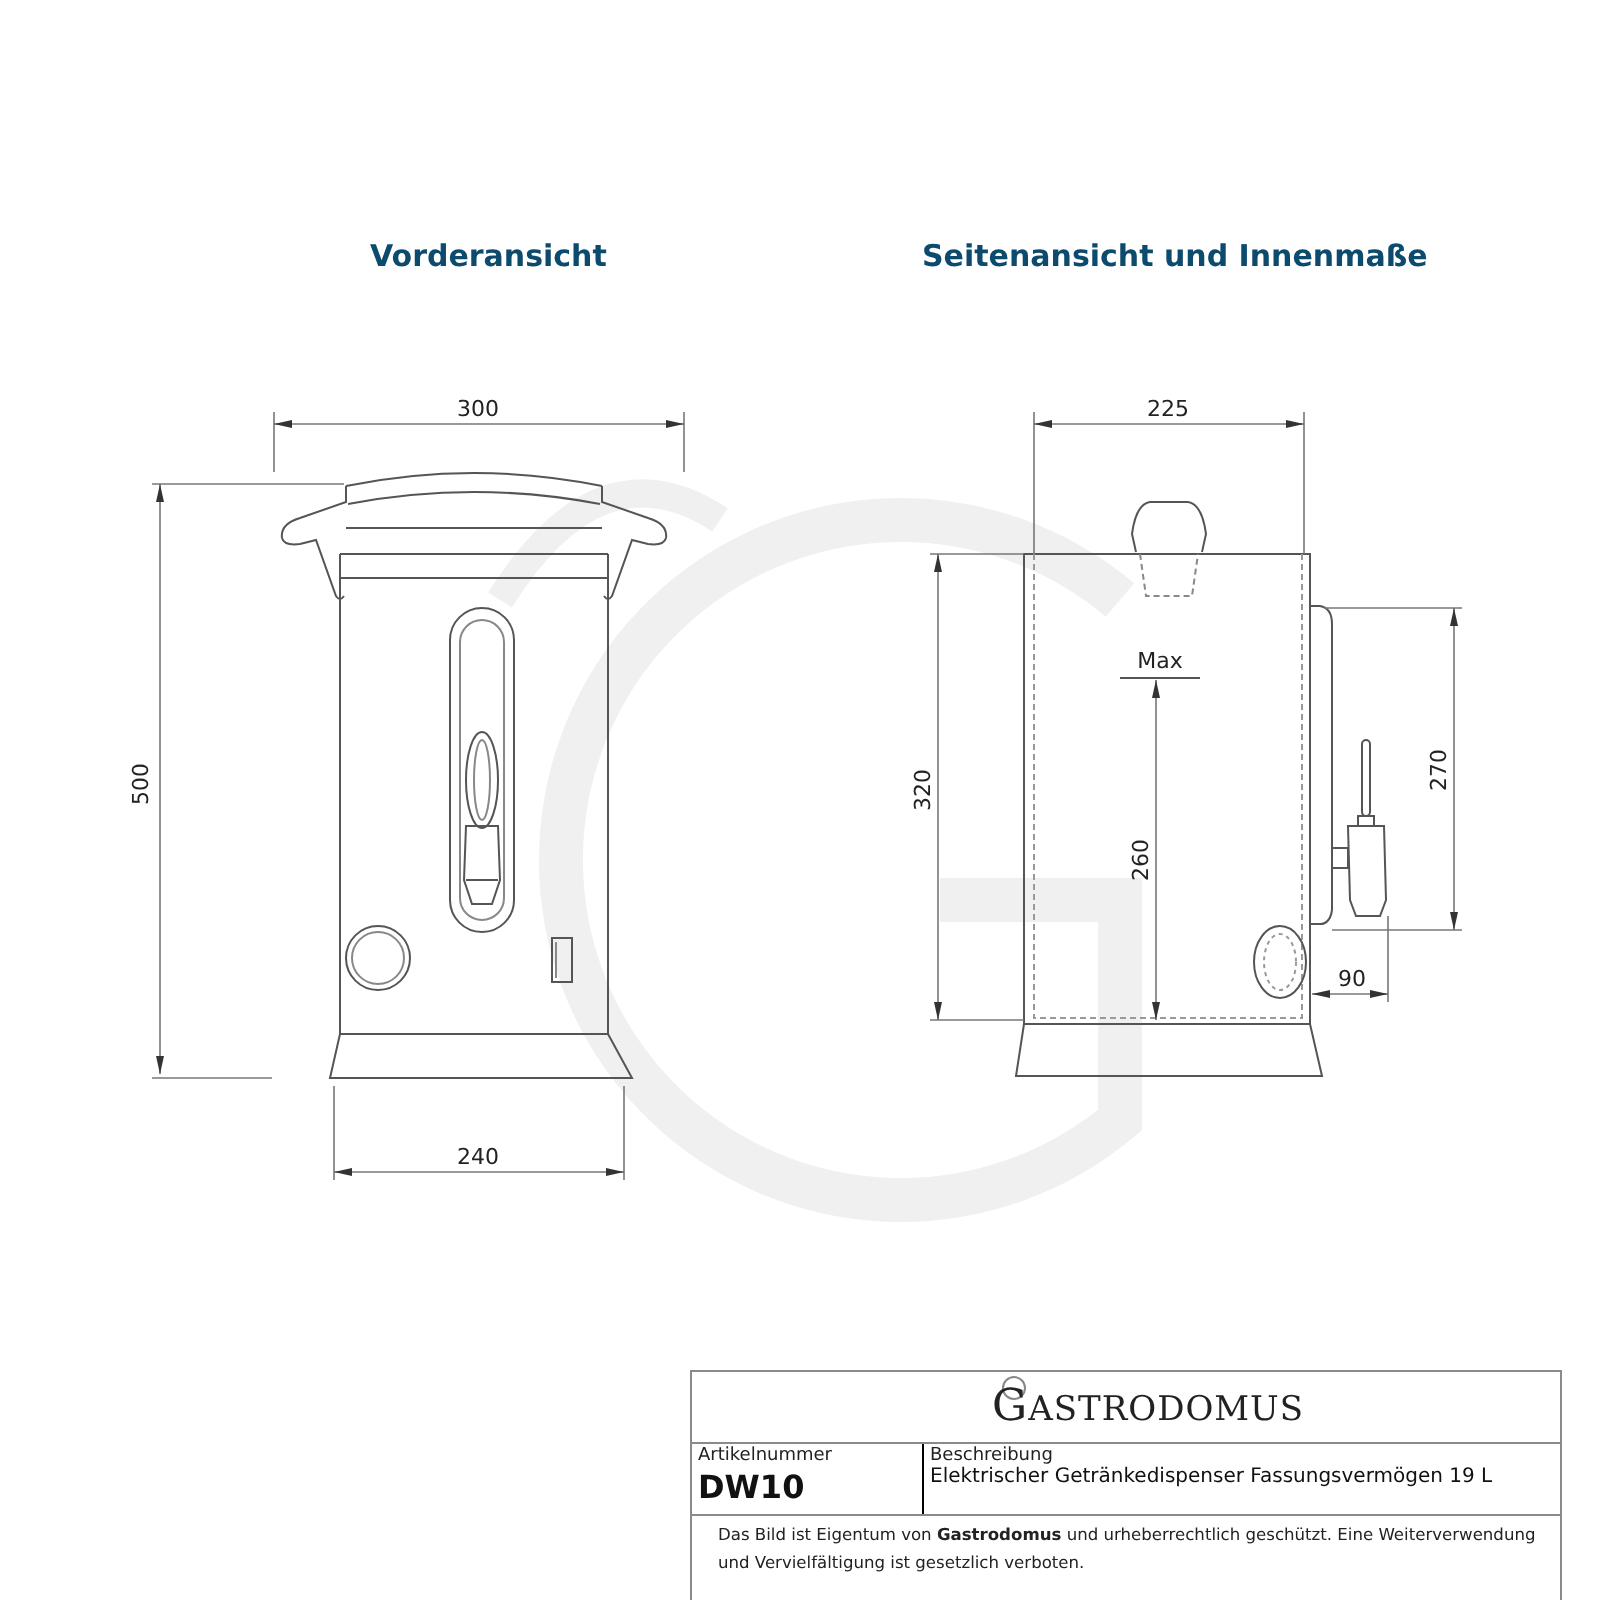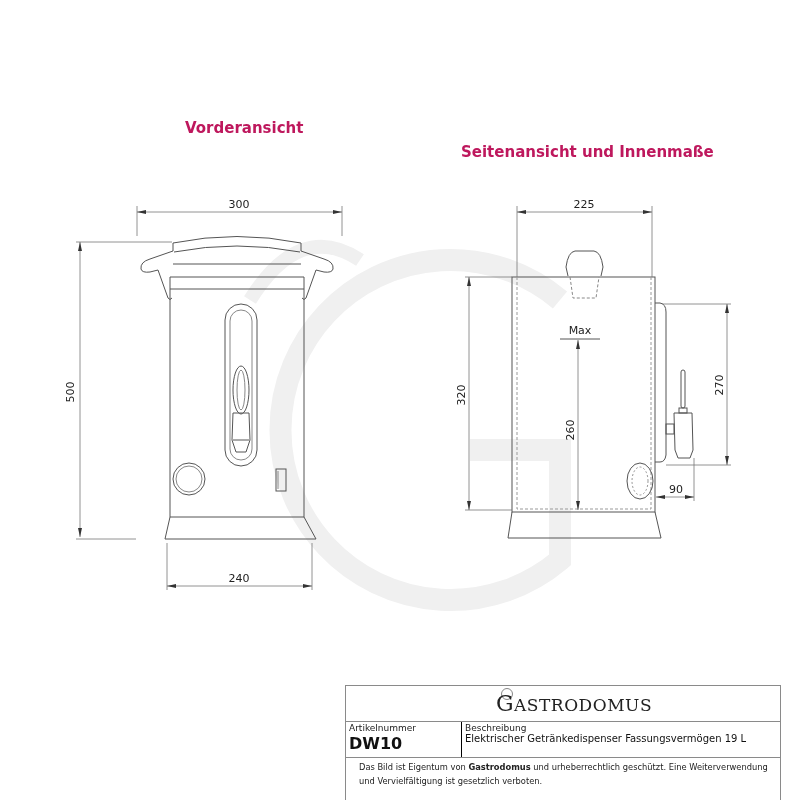--- a/index.html
+++ b/index.html
@@ -1,19 +1,19 @@
 <!DOCTYPE html>
 <html><head>
 <meta charset="utf-8">
 <style>
   html, body { margin: 0; padding: 0; background: #ffffff; }
   body { width: 800px; height: 800px; position: relative; overflow: hidden; font-family: "DejaVu Sans", sans-serif; }
-  .title { position: absolute; top: 119px; font-weight: bold; font-size: 15px; color: #be185d; font-family: "DejaVu Sans", sans-serif; }
+  .title { position: absolute; top: 119px; font-weight: bold; font-size: 15px; color: #0c4a6e; font-family: "DejaVu Sans", sans-serif; }
   #t-front { left: 185px; }
-  #t-side { left: 461px; margin-top: 24px; }
+  #t-side { left: 461px; }
   svg.drawing { position: absolute; left: 0; top: 0; }
   .dim { font-family: "DejaVu Sans", sans-serif; font-size: 11px; fill: #222; }
   .info { position: absolute; left: 345px; top: 685px; width: 436px; height: 118px; border: 1px solid #8a8a8a; box-sizing: border-box; background: #fff; }
   .logo-row { height: 35px; border-bottom: 1px solid #8a8a8a; position: relative; }
   .logo { position: absolute; left: 150px; top: 5px; font-family: "DejaVu Serif", serif; font-size: 17px; color: #222; letter-spacing: 0.5px; }
   .logo .big { font-size: 22px; }
   .logo-ring { position: absolute; left: 155px; top: 2px; width: 10px; height: 10px; border: 1.5px solid #888; border-radius: 50%; }
   .mid-row { height: 35px; border-bottom: 1px solid #8a8a8a; display: flex; }
   .cell-art { width: 116px; border-right: 1px solid #000000; padding: 1px 3px; box-sizing: border-box; }
   .cell-desc { flex: 1; padding: 1px 3px; box-sizing: border-box; }

